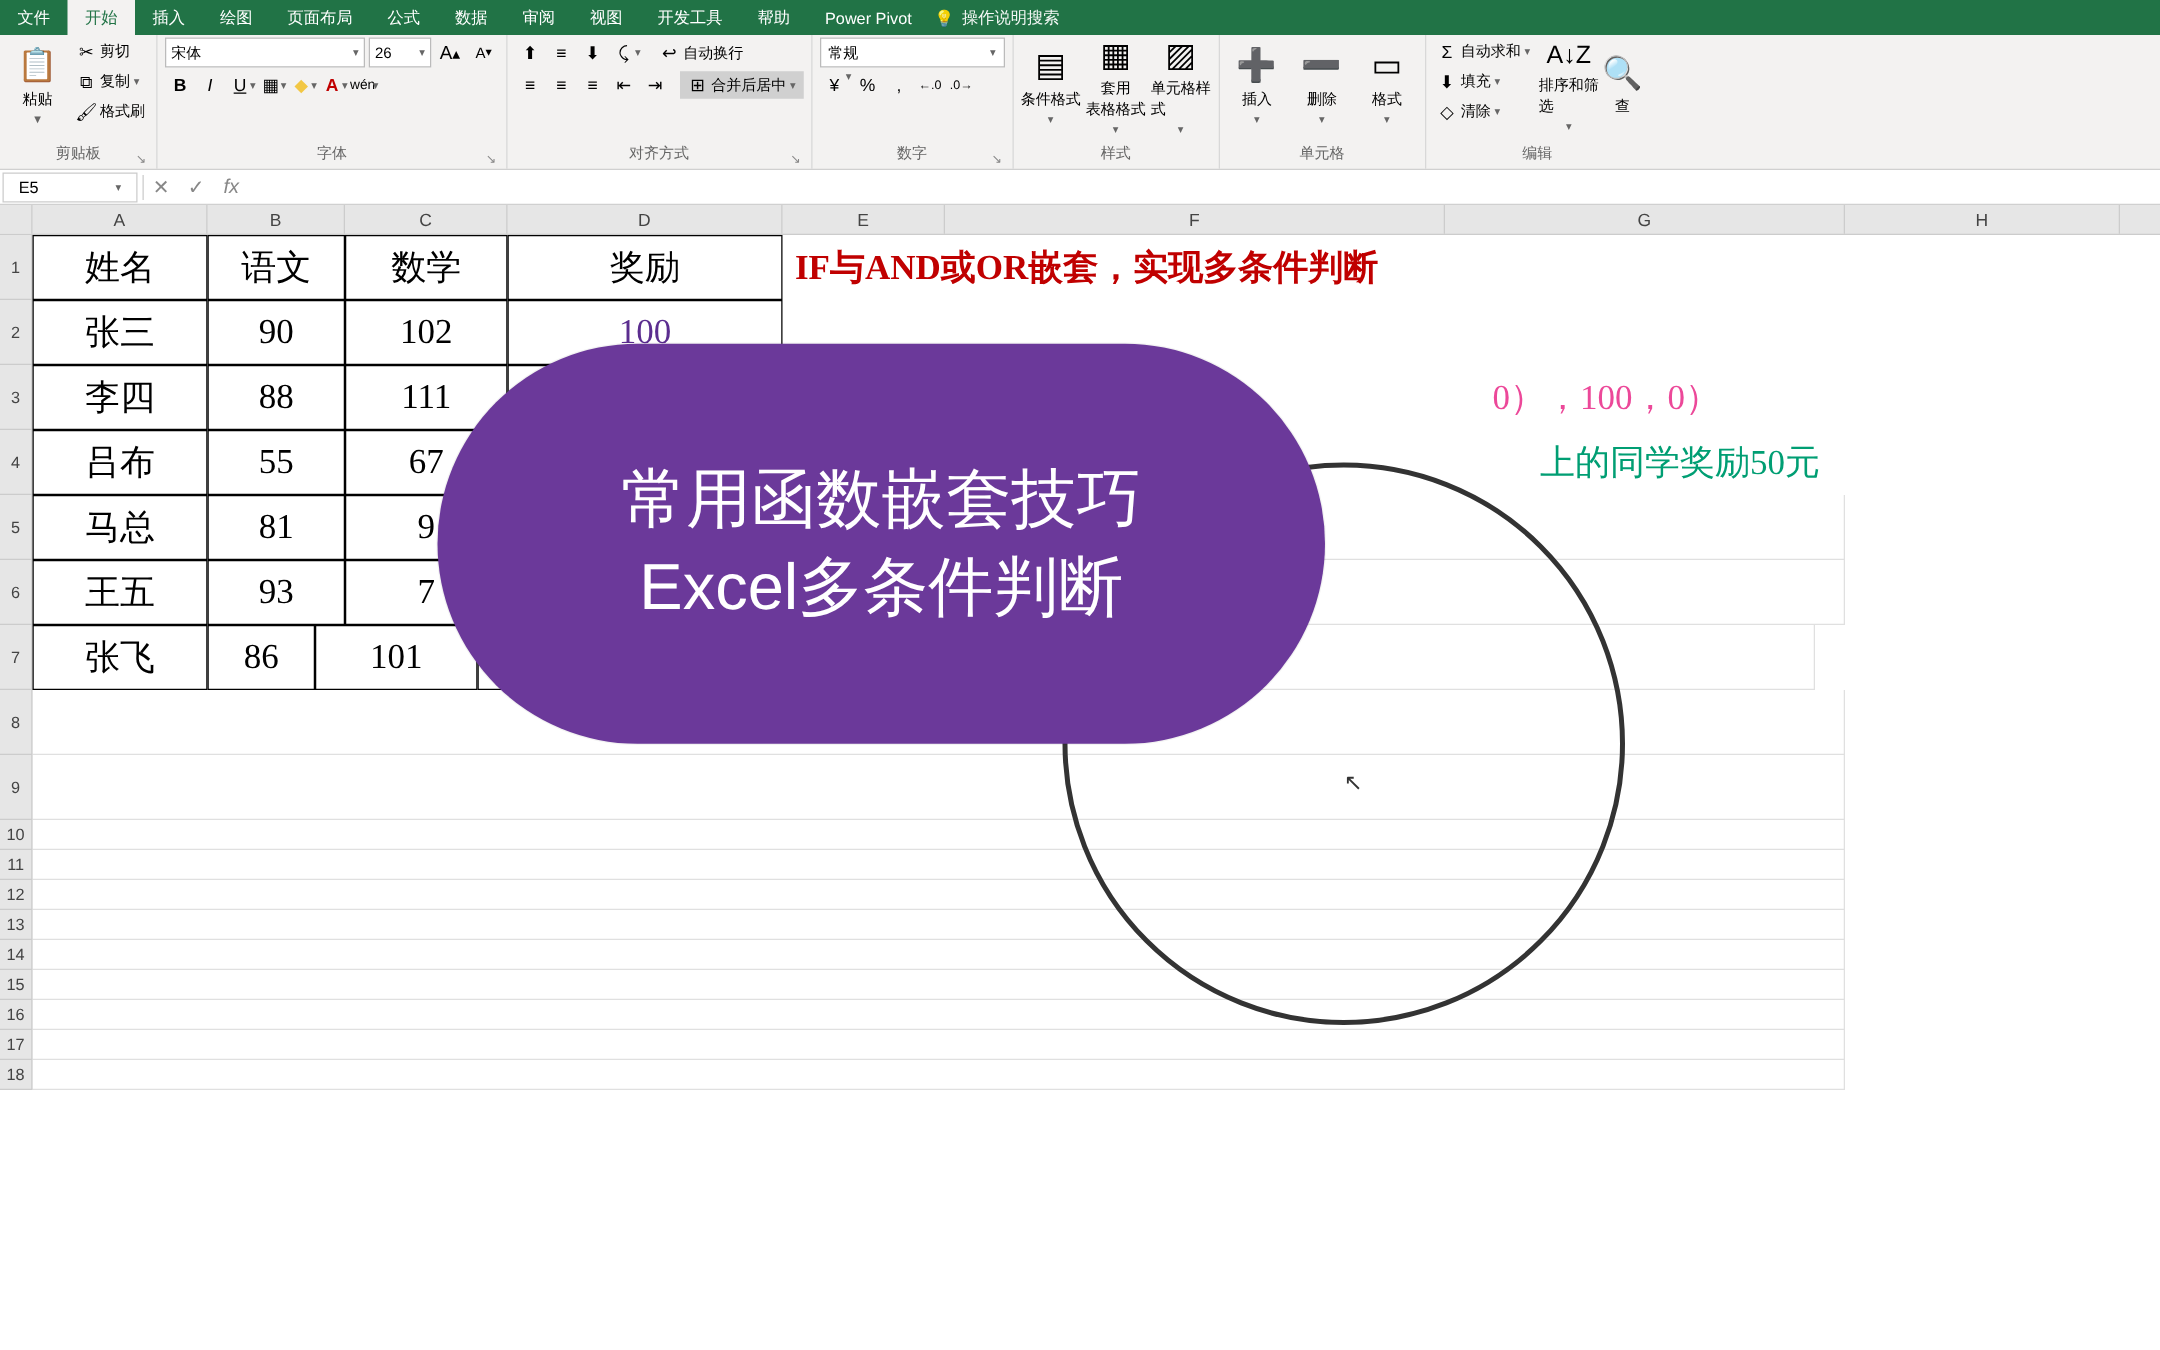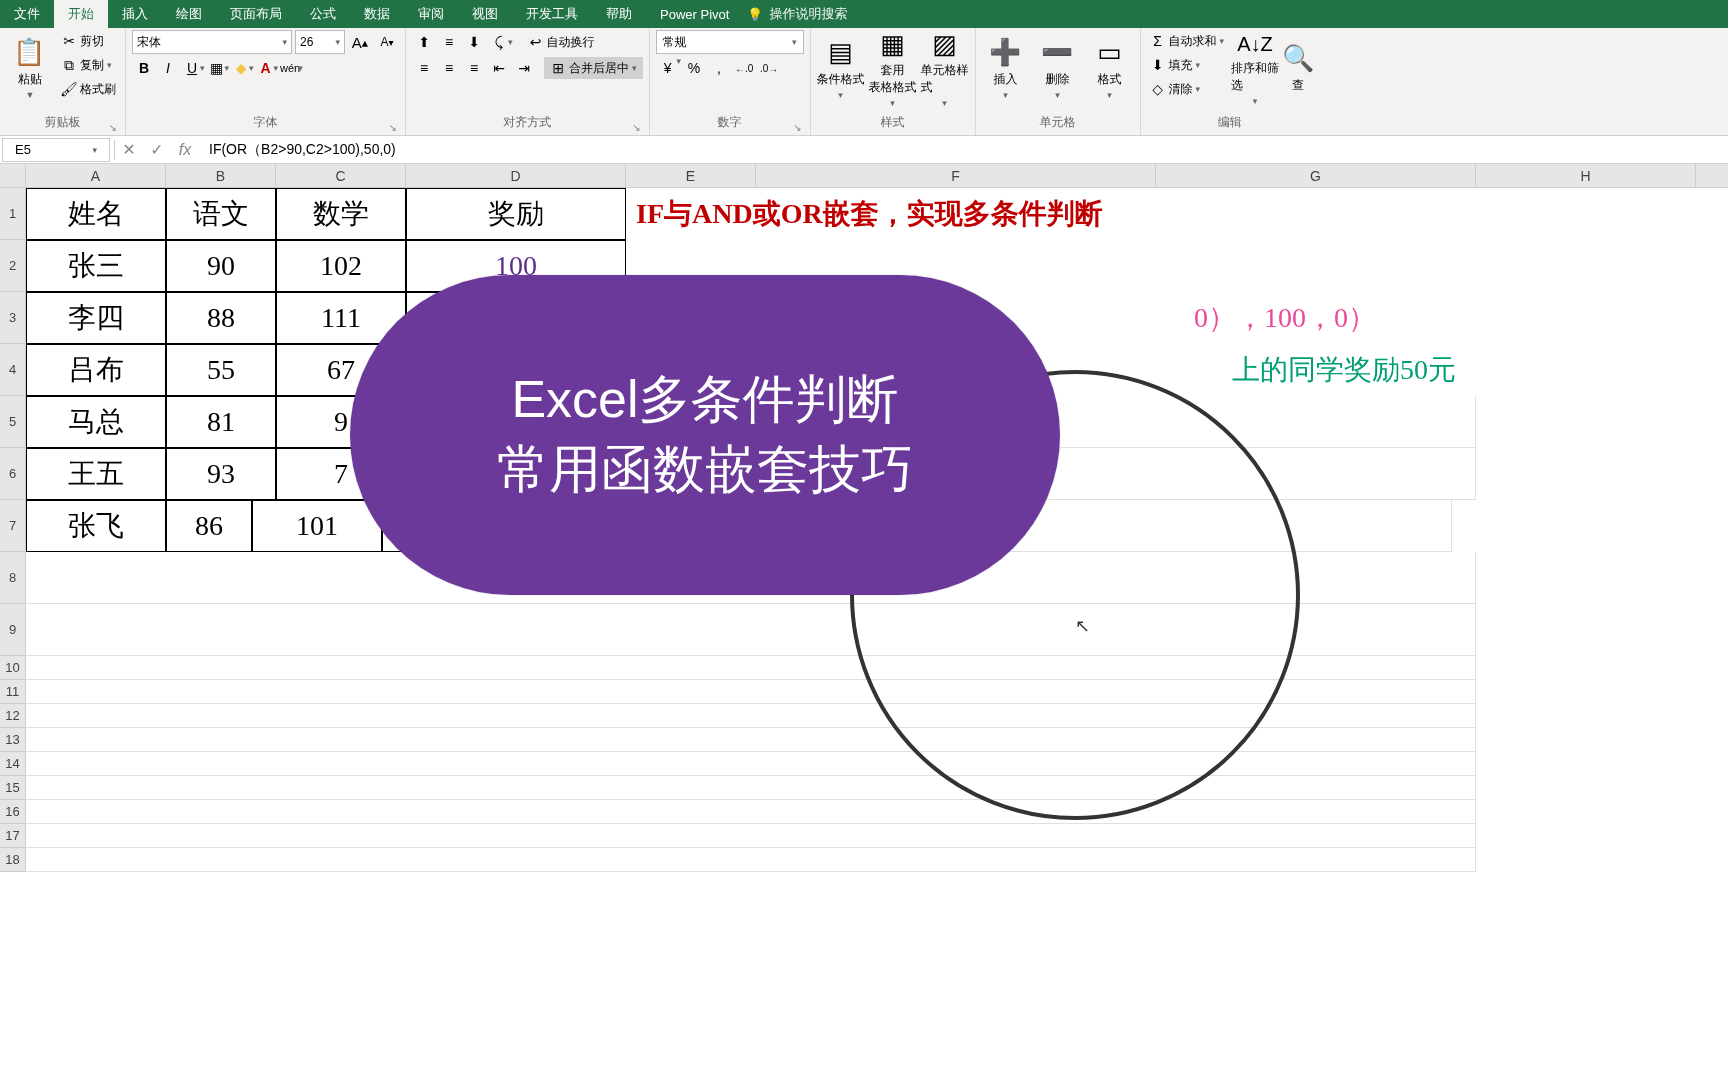--- a/index.html
+++ b/index.html
@@ -275,21 +275,20 @@
 
 <div class="formula-row">
   <div class="name-box">
       <span>E5</span>
       <span class="dd">▾</span>
     </div>
   <span style="width:1px;height:20px;background:#ccc"></span>
   <span class="fb-btn">✕</span>
   <span class="fb-btn">✓</span>
   <span class="fb-btn" style="font-style:italic">fx</span>
-  <div class="fb-input">IF(OR（B2&gt;90,C2&gt;100),50,0)</div>
 </div>
 
 <div class="grid-wrap">
   <div class="col-headers">
     <div class="corner"></div>
     <div class="ch" style="width:140px">A</div>
     <div class="ch" style="width:110px">B</div>
     <div class="ch" style="width:130px">C</div>
     <div class="ch" style="width:220px">D</div>
     <div class="ch" style="width:130px">E</div>
@@ -404,16 +403,16 @@
       </div>
     <div class="row small">
         <div class="rh">18</div>
         <div class="cell" style="width:1450px"></div>
       </div>
   </div>
 </div>
 
 <div class="magnifier"></div>
 <div class="bubble">
+  <div>常用函数嵌套技巧</div>
   <div>Excel多条件判断</div>
-  <div>常用函数嵌套技巧</div>
 </div>
 <div class="cursor-arrow">↖</div>
 
 </body></html>

